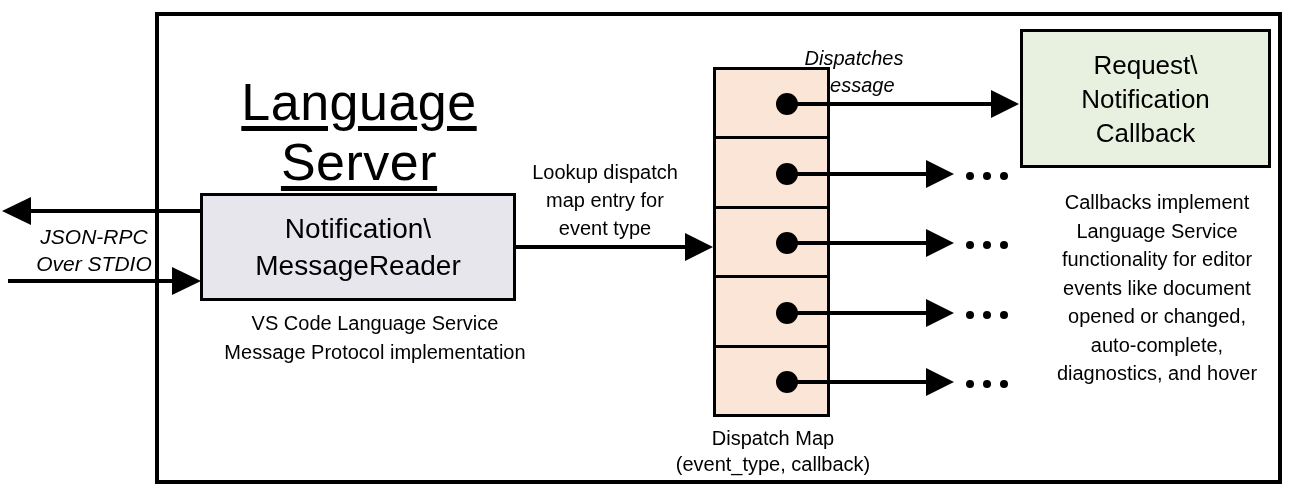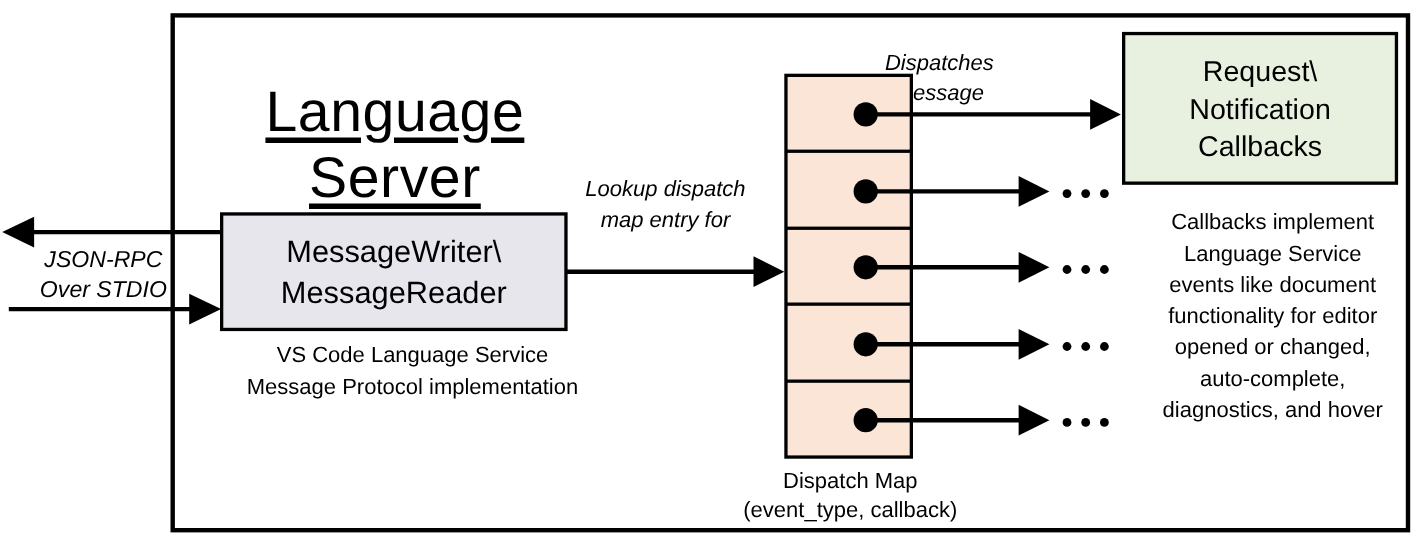--- a/index.html
+++ b/index.html
@@ -50,21 +50,20 @@
   .stdio-label {
     left: 18px; top: 223px; width: 152px;
     font-size: 21px; line-height: 27px;
     font-style: italic;
     text-align: center;
   }
 
   .lookup-label {
     left: 510px; top: 158px; width: 190px;
     font-size: 20px; line-height: 28px;
-    font-style: italic;
     text-align: center;
   }
 
   .dispatches-label {
     left: 772px; top: 45px; width: 164px;
     font-size: 20px; line-height: 27px;
     font-style: italic;
     text-align: center;
   }
 
@@ -110,37 +109,38 @@
 </head>
 <body>
 
 <div class="stage">
 
   <div class="abs outer-rect"></div>
 
   <div class="abs title">Language Server</div>
 
   <div class="abs reader-box">
-    <div>MessageWriter\</div>
+    <div>Notification\</div>
     <div>MessageReader</div>
   </div>
 
   <div class="abs stdio-label">
     <div>JSON-RPC</div>
     <div>Over STDIO</div>
   </div>
 
   <div class="abs reader-caption">
     <div>VS Code Language Service</div>
     <div>Message Protocol implementation</div>
   </div>
 
   <div class="abs lookup-label">
     <div>Lookup dispatch</div>
     <div>map entry for</div>
+    <div>event type</div>
   </div>
 
   <div class="abs dispatches-label">
     <div>Dispatches</div>
     <div>message</div>
   </div>
 
   <div class="abs dispatch-map">
     <div class="dispatch-cell"></div>
     <div class="dispatch-cell"></div>
@@ -150,28 +150,28 @@
   </div>
 
   <div class="abs map-label">
     <div>Dispatch Map</div>
     <div>(event_type, callback)</div>
   </div>
 
   <div class="abs callback-box">
     <div>Request\</div>
     <div>Notification</div>
-    <div>Callbacks</div>
+    <div>Callback</div>
   </div>
 
   <div class="abs callbacks-note">
     <div>Callbacks implement</div>
     <div>Language Service</div>
+    <div>functionality for editor</div>
     <div>events like document</div>
-    <div>functionality for editor</div>
     <div>opened or changed,</div>
     <div>auto-complete,</div>
     <div>diagnostics, and hover</div>
   </div>
 
   <svg class="abs overlay" viewBox="0 0 1291 494" xmlns="http://www.w3.org/2000/svg">
 
     <g>
       <line x1="200" y1="211" x2="28" y2="211" stroke="#000" stroke-width="4"></line>
       <polygon points="2,211 31,197 31,225" fill="#000"></polygon>

